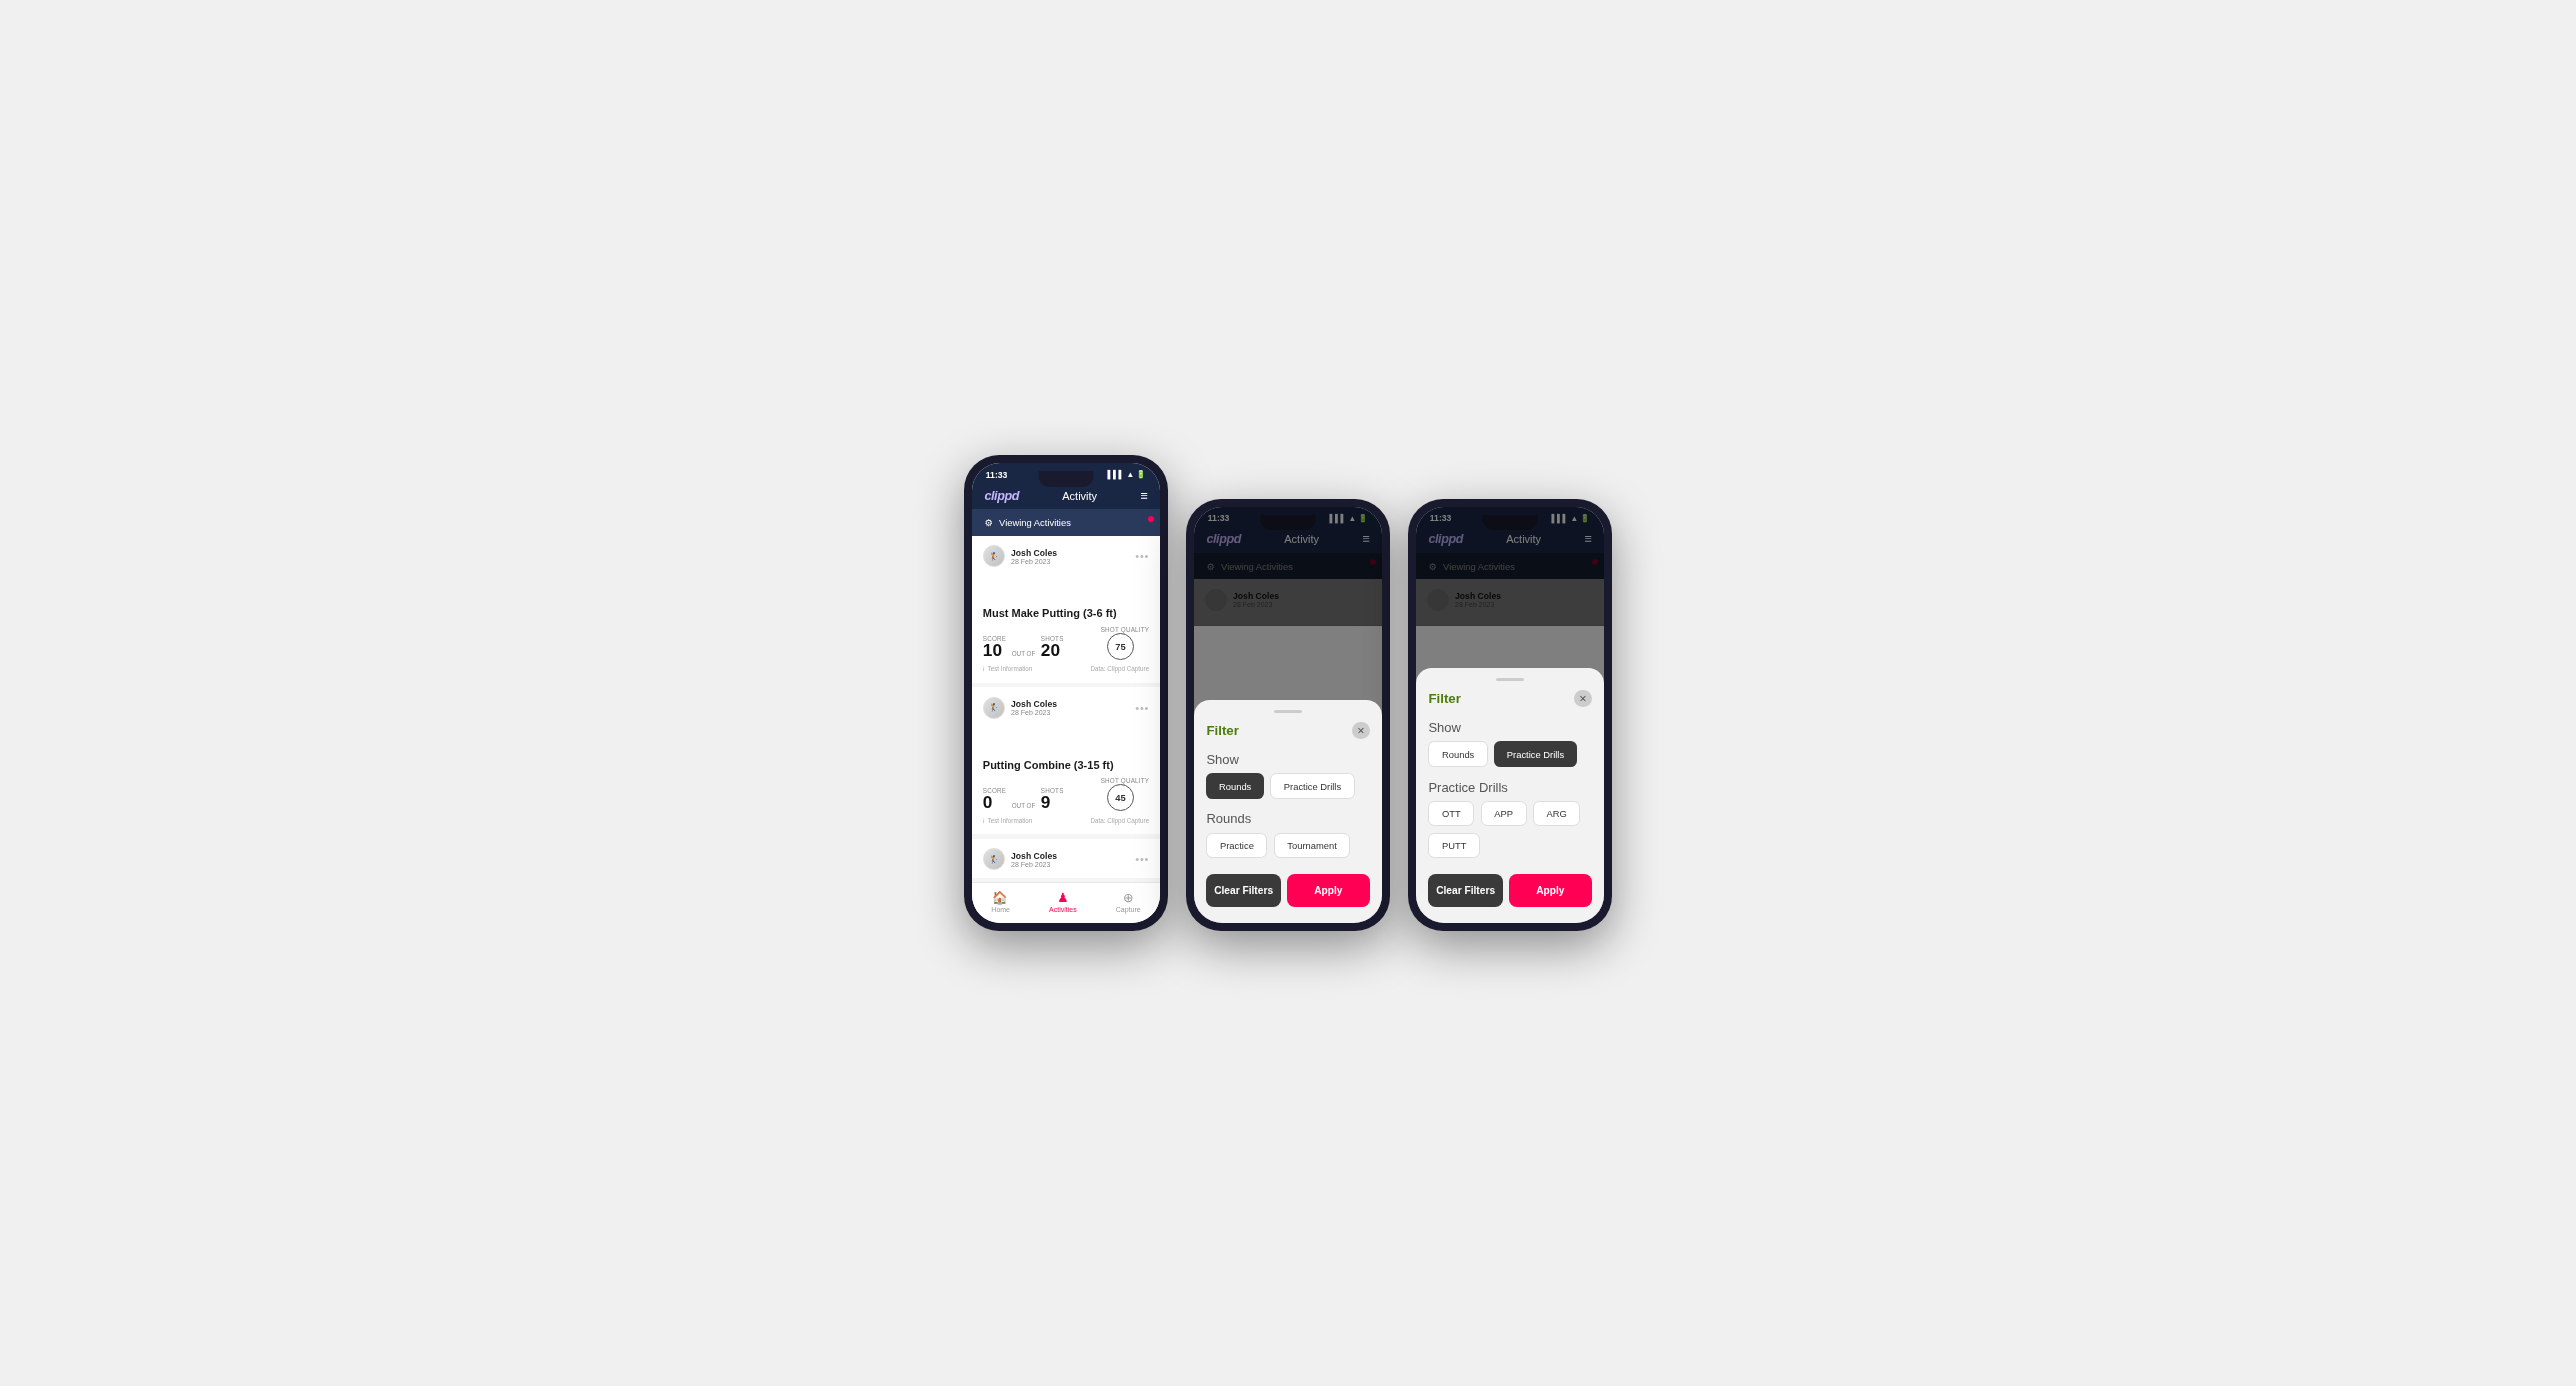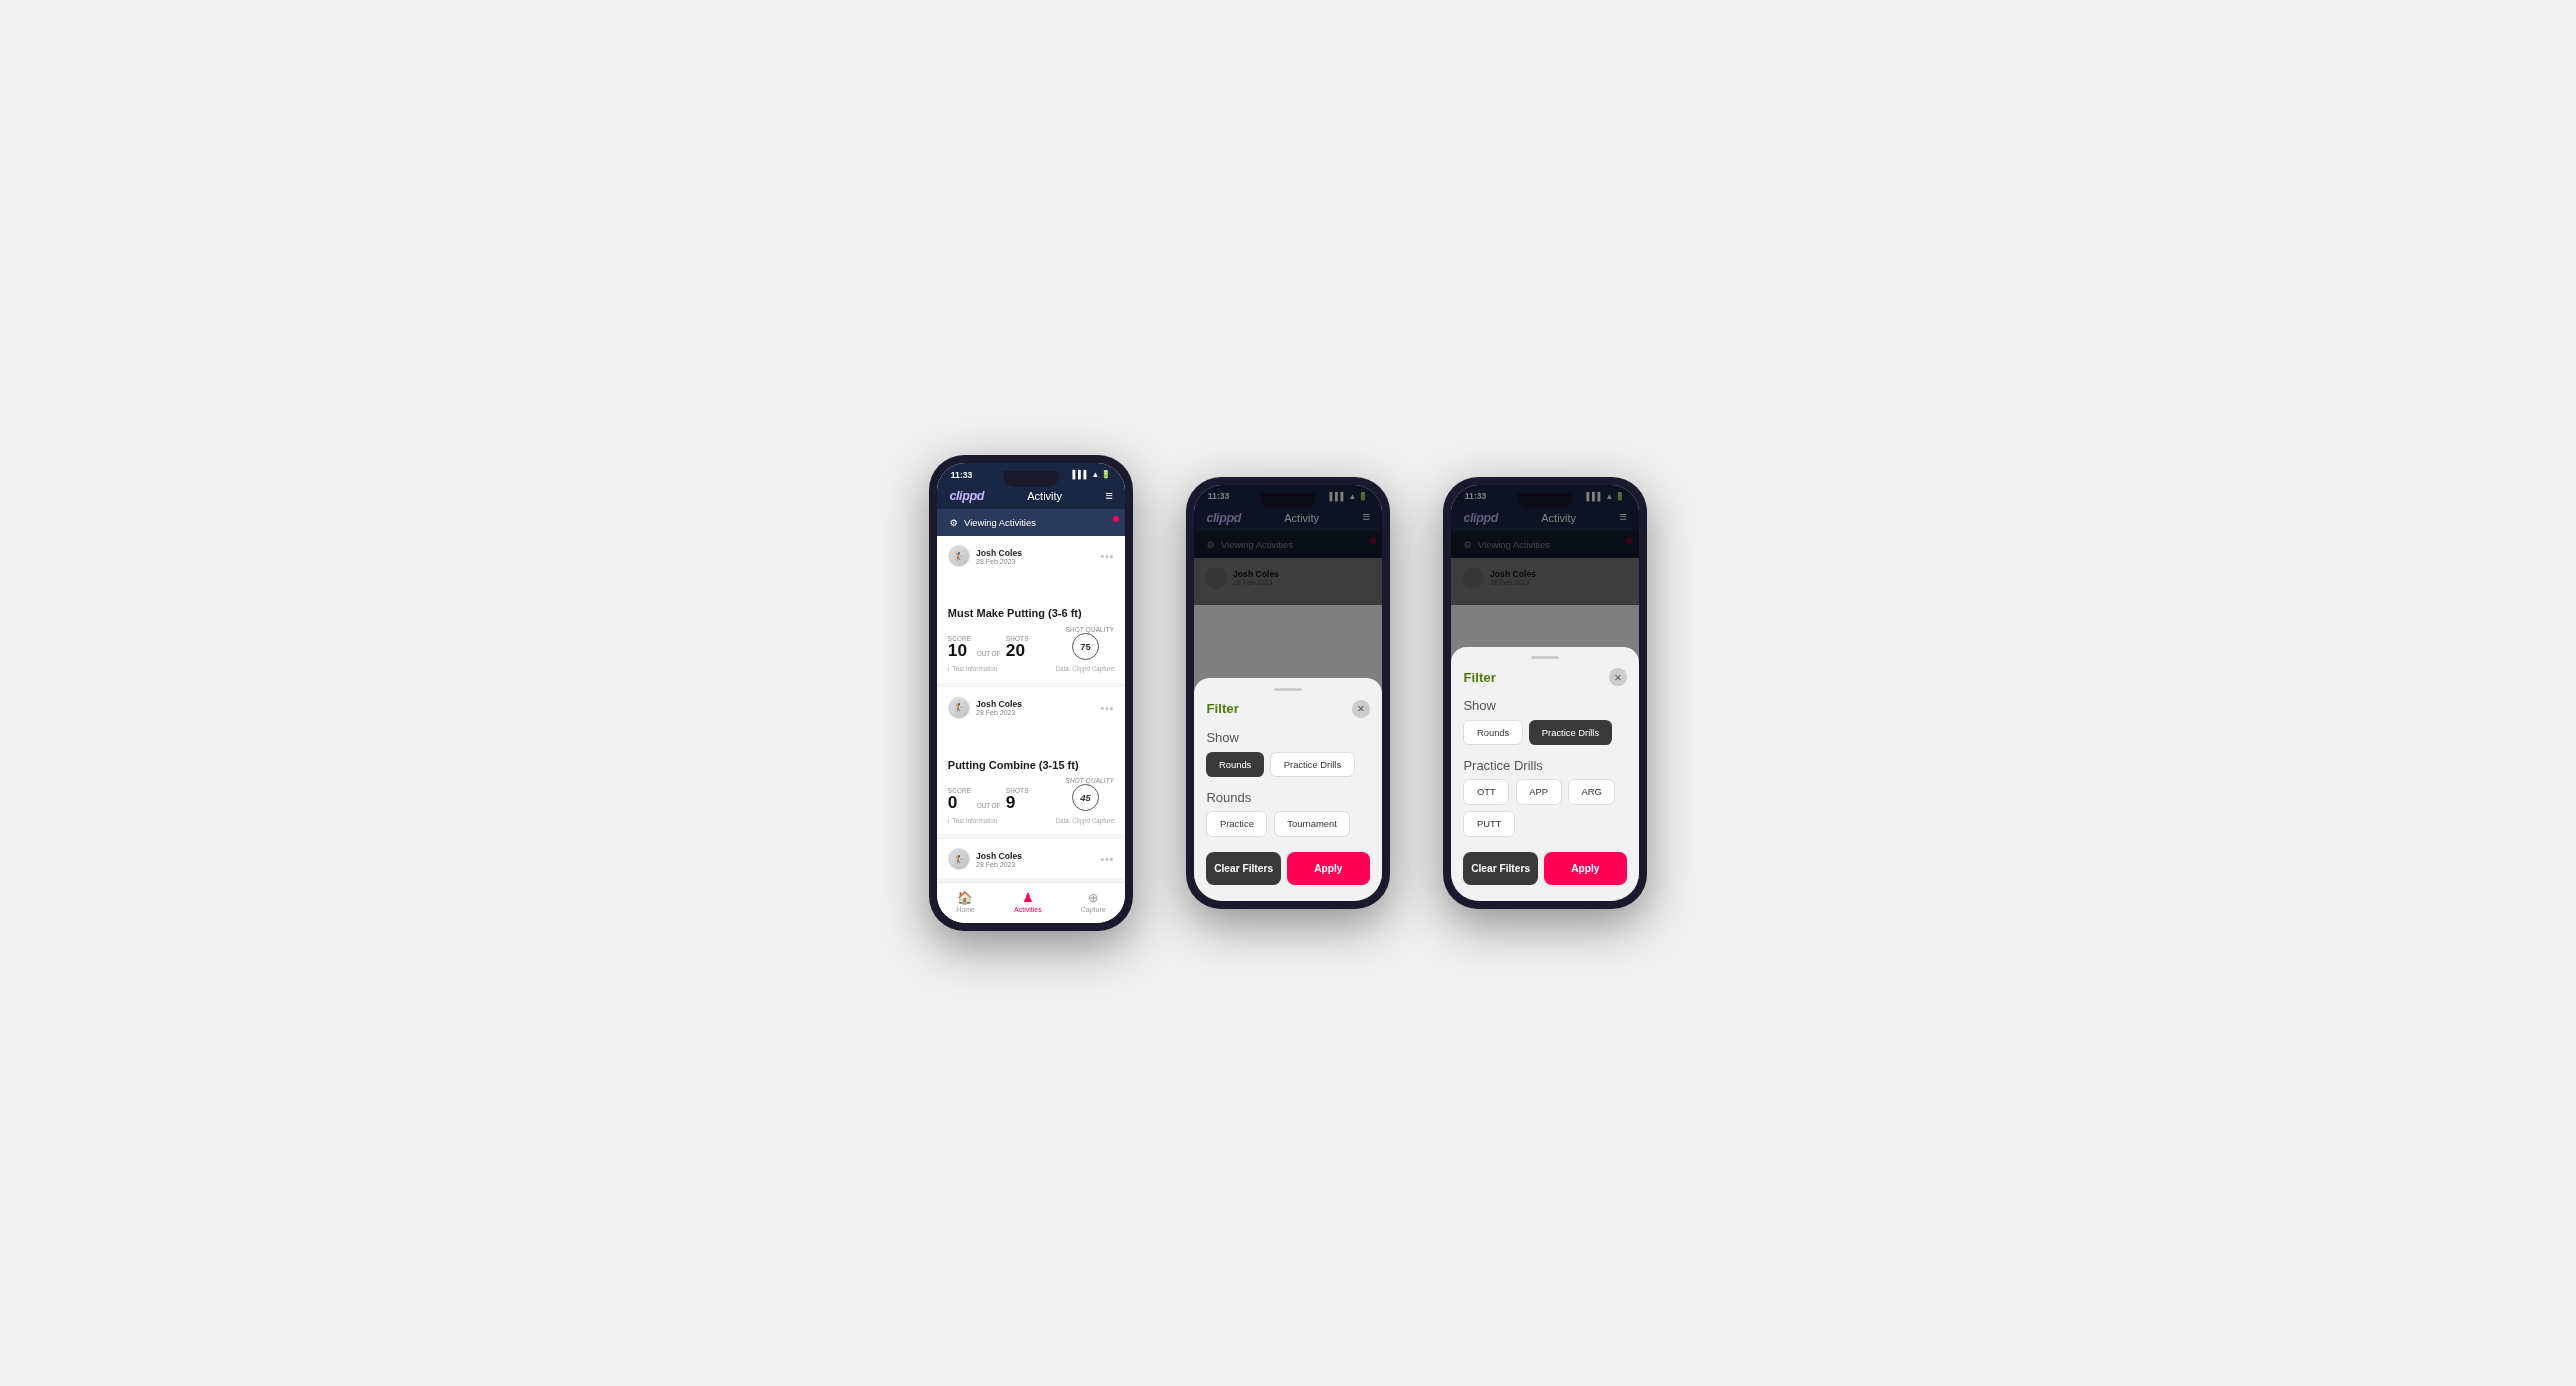--- a/index.html
+++ b/index.html
@@ -6,22 +6,22 @@
     body {
       background: #f0f0f0;
       display: flex;
       justify-content: center;
       align-items: center;
       min-height: 100vh;
       font-family: -apple-system, BlinkMacSystemFont, 'Segoe UI', sans-serif;
     }
     .scene {
       display: flex;
-      gap: 53px;
-      align-items: center;
+      gap: 18px;
+      align-items: flex-end;
       padding: 47px;
     }
 
     
     .phone {
       width: 204px;
       background: #1a1a2e;
       border-radius: 35px;
       padding: 7.8px;
       box-shadow: 0 15.7px 47px rgba(0,0,0,0.4);
@@ -447,21 +447,21 @@
           <div class="stats-row">
             <div class="stat-block">
               <div class="stat-label">Score</div>
               <div class="stat-value">0</div>
             </div>
             <span class="stat-out-of">OUT OF</span>
             <div class="stat-block">
               <div class="stat-label">Shots</div>
               <div class="stat-value">9</div>
             </div>
-            <div class="stat-block" style="margin-left: auto; font-style: italic;">
+            <div class="stat-block" style="margin-left: auto;">
               <div class="stat-label">Shot Quality</div>
               <div class="shot-quality-badge">45</div>
             </div>
           </div>
           <div class="card-footer">
             <div class="card-footer-left">
               <span>ℹ</span>
               <span>Test Information</span>
             </div>
             <span class="card-footer-right">Data: Clippd Capture</span>

